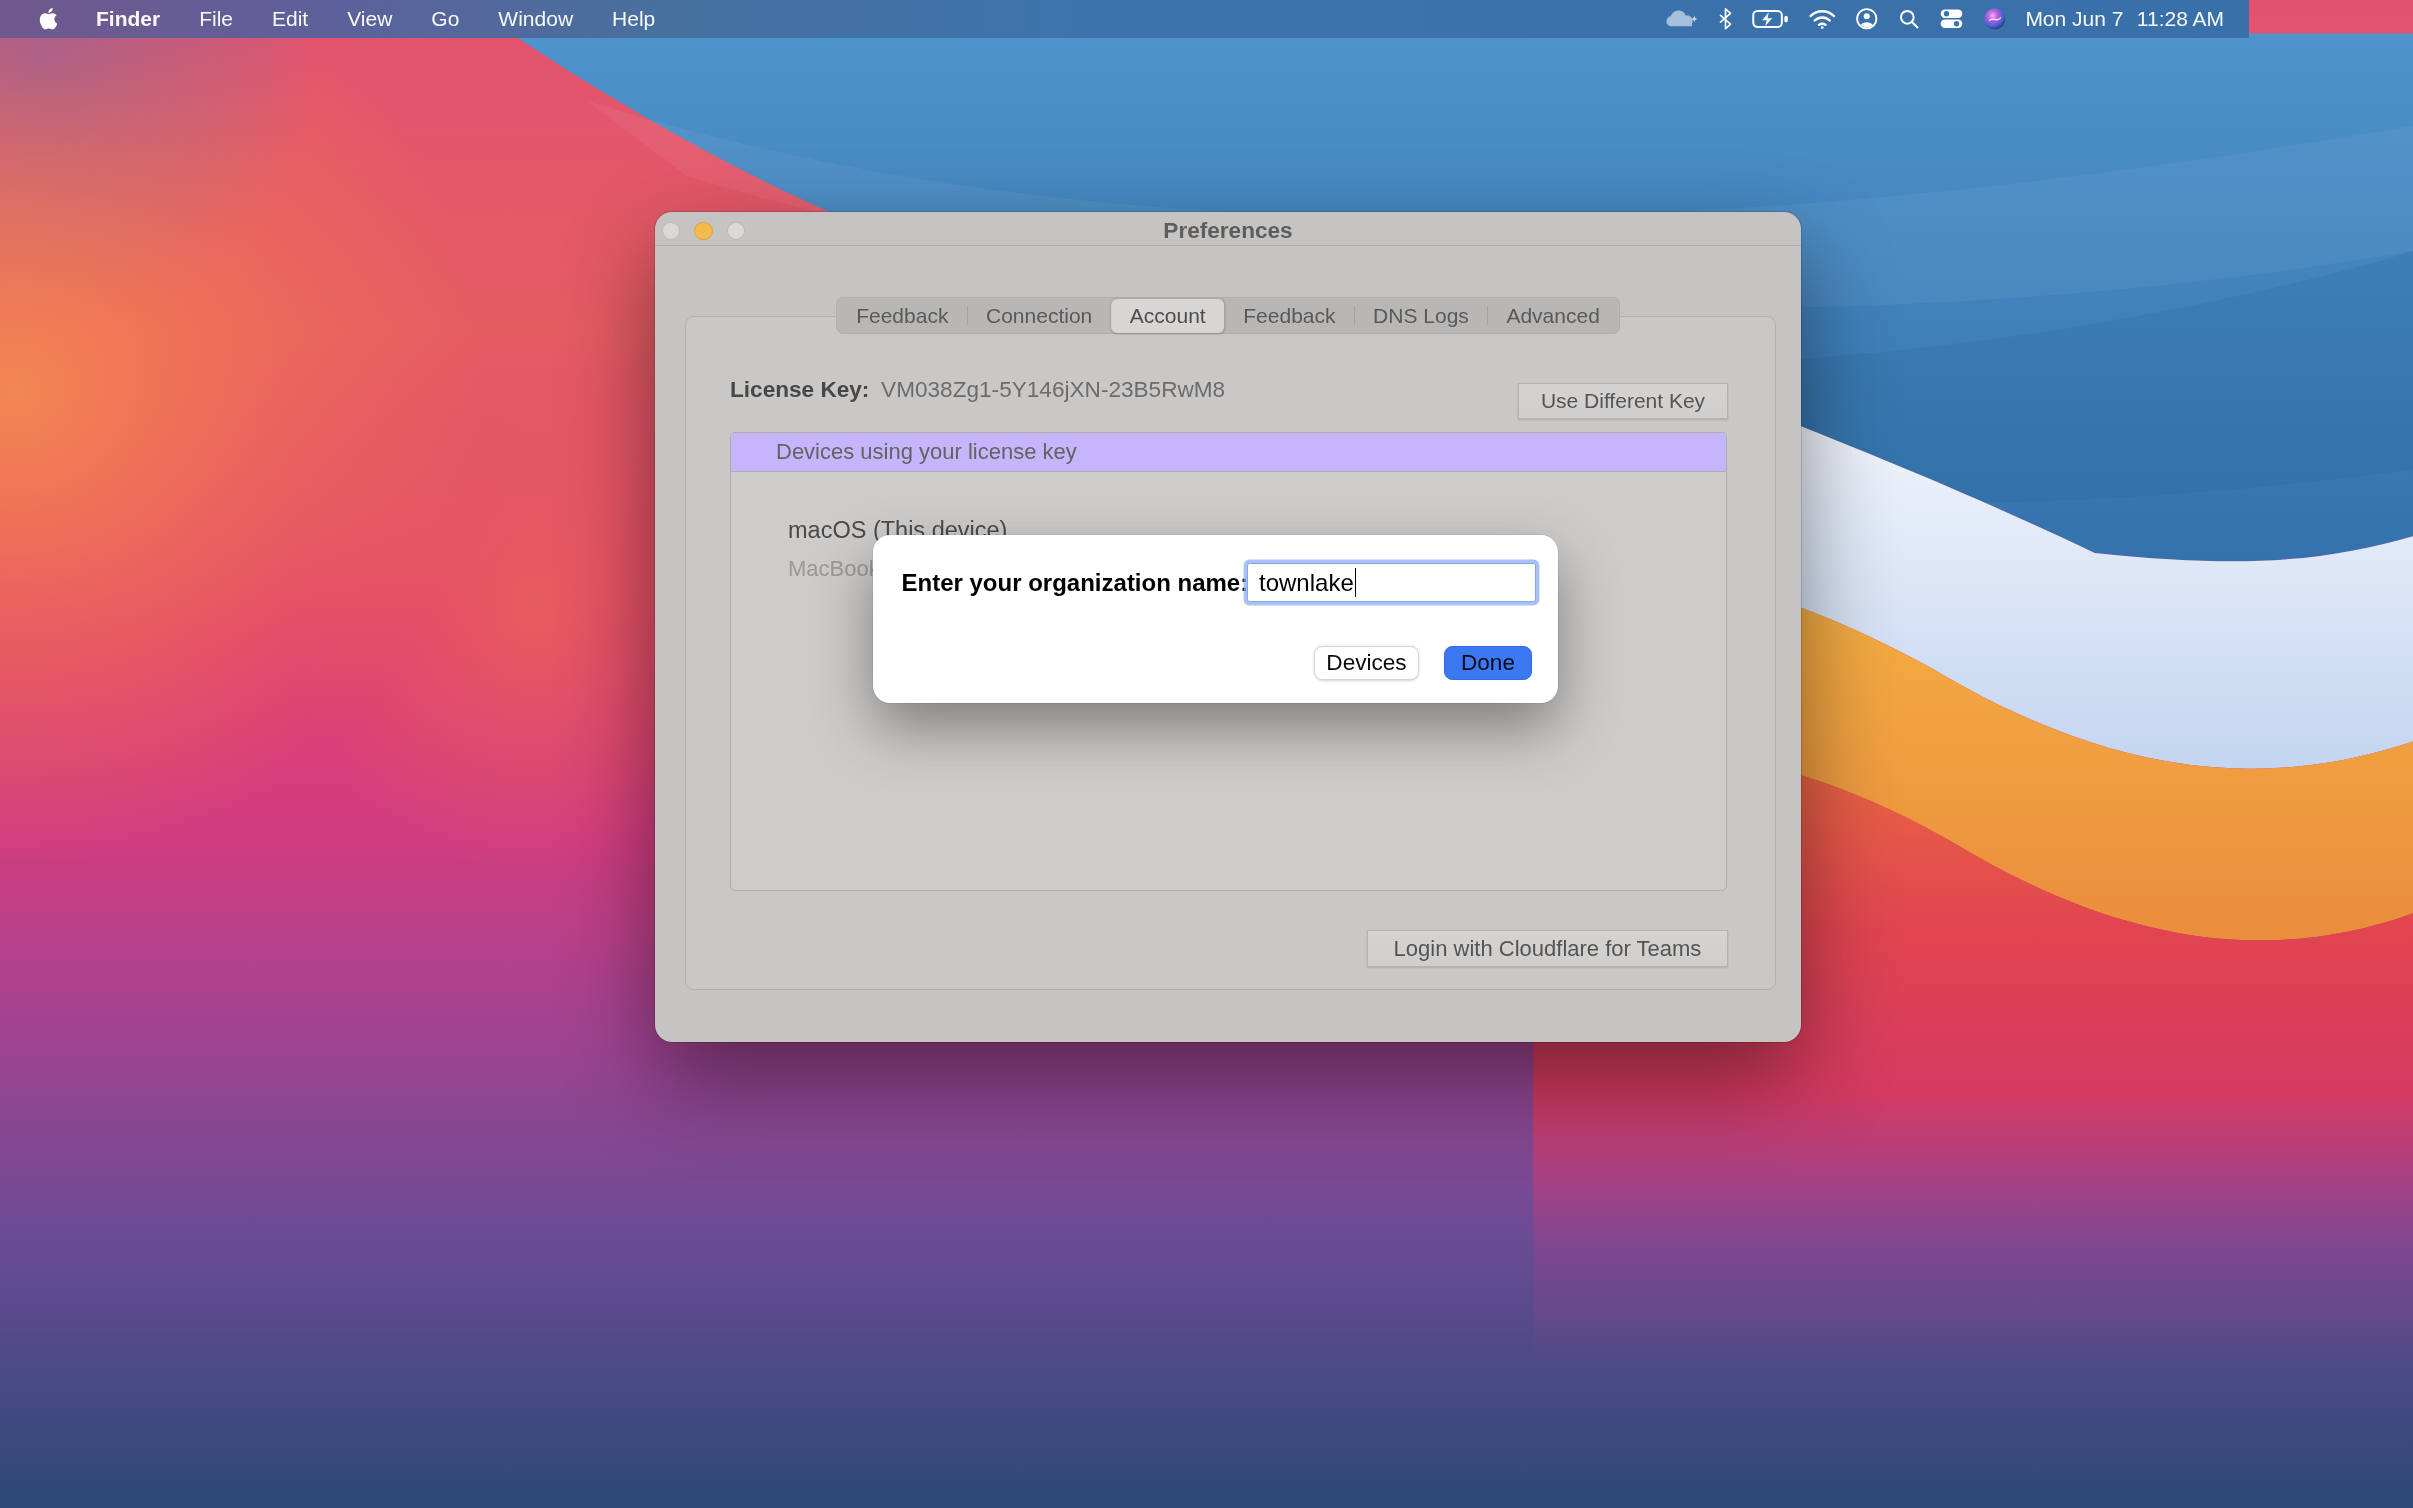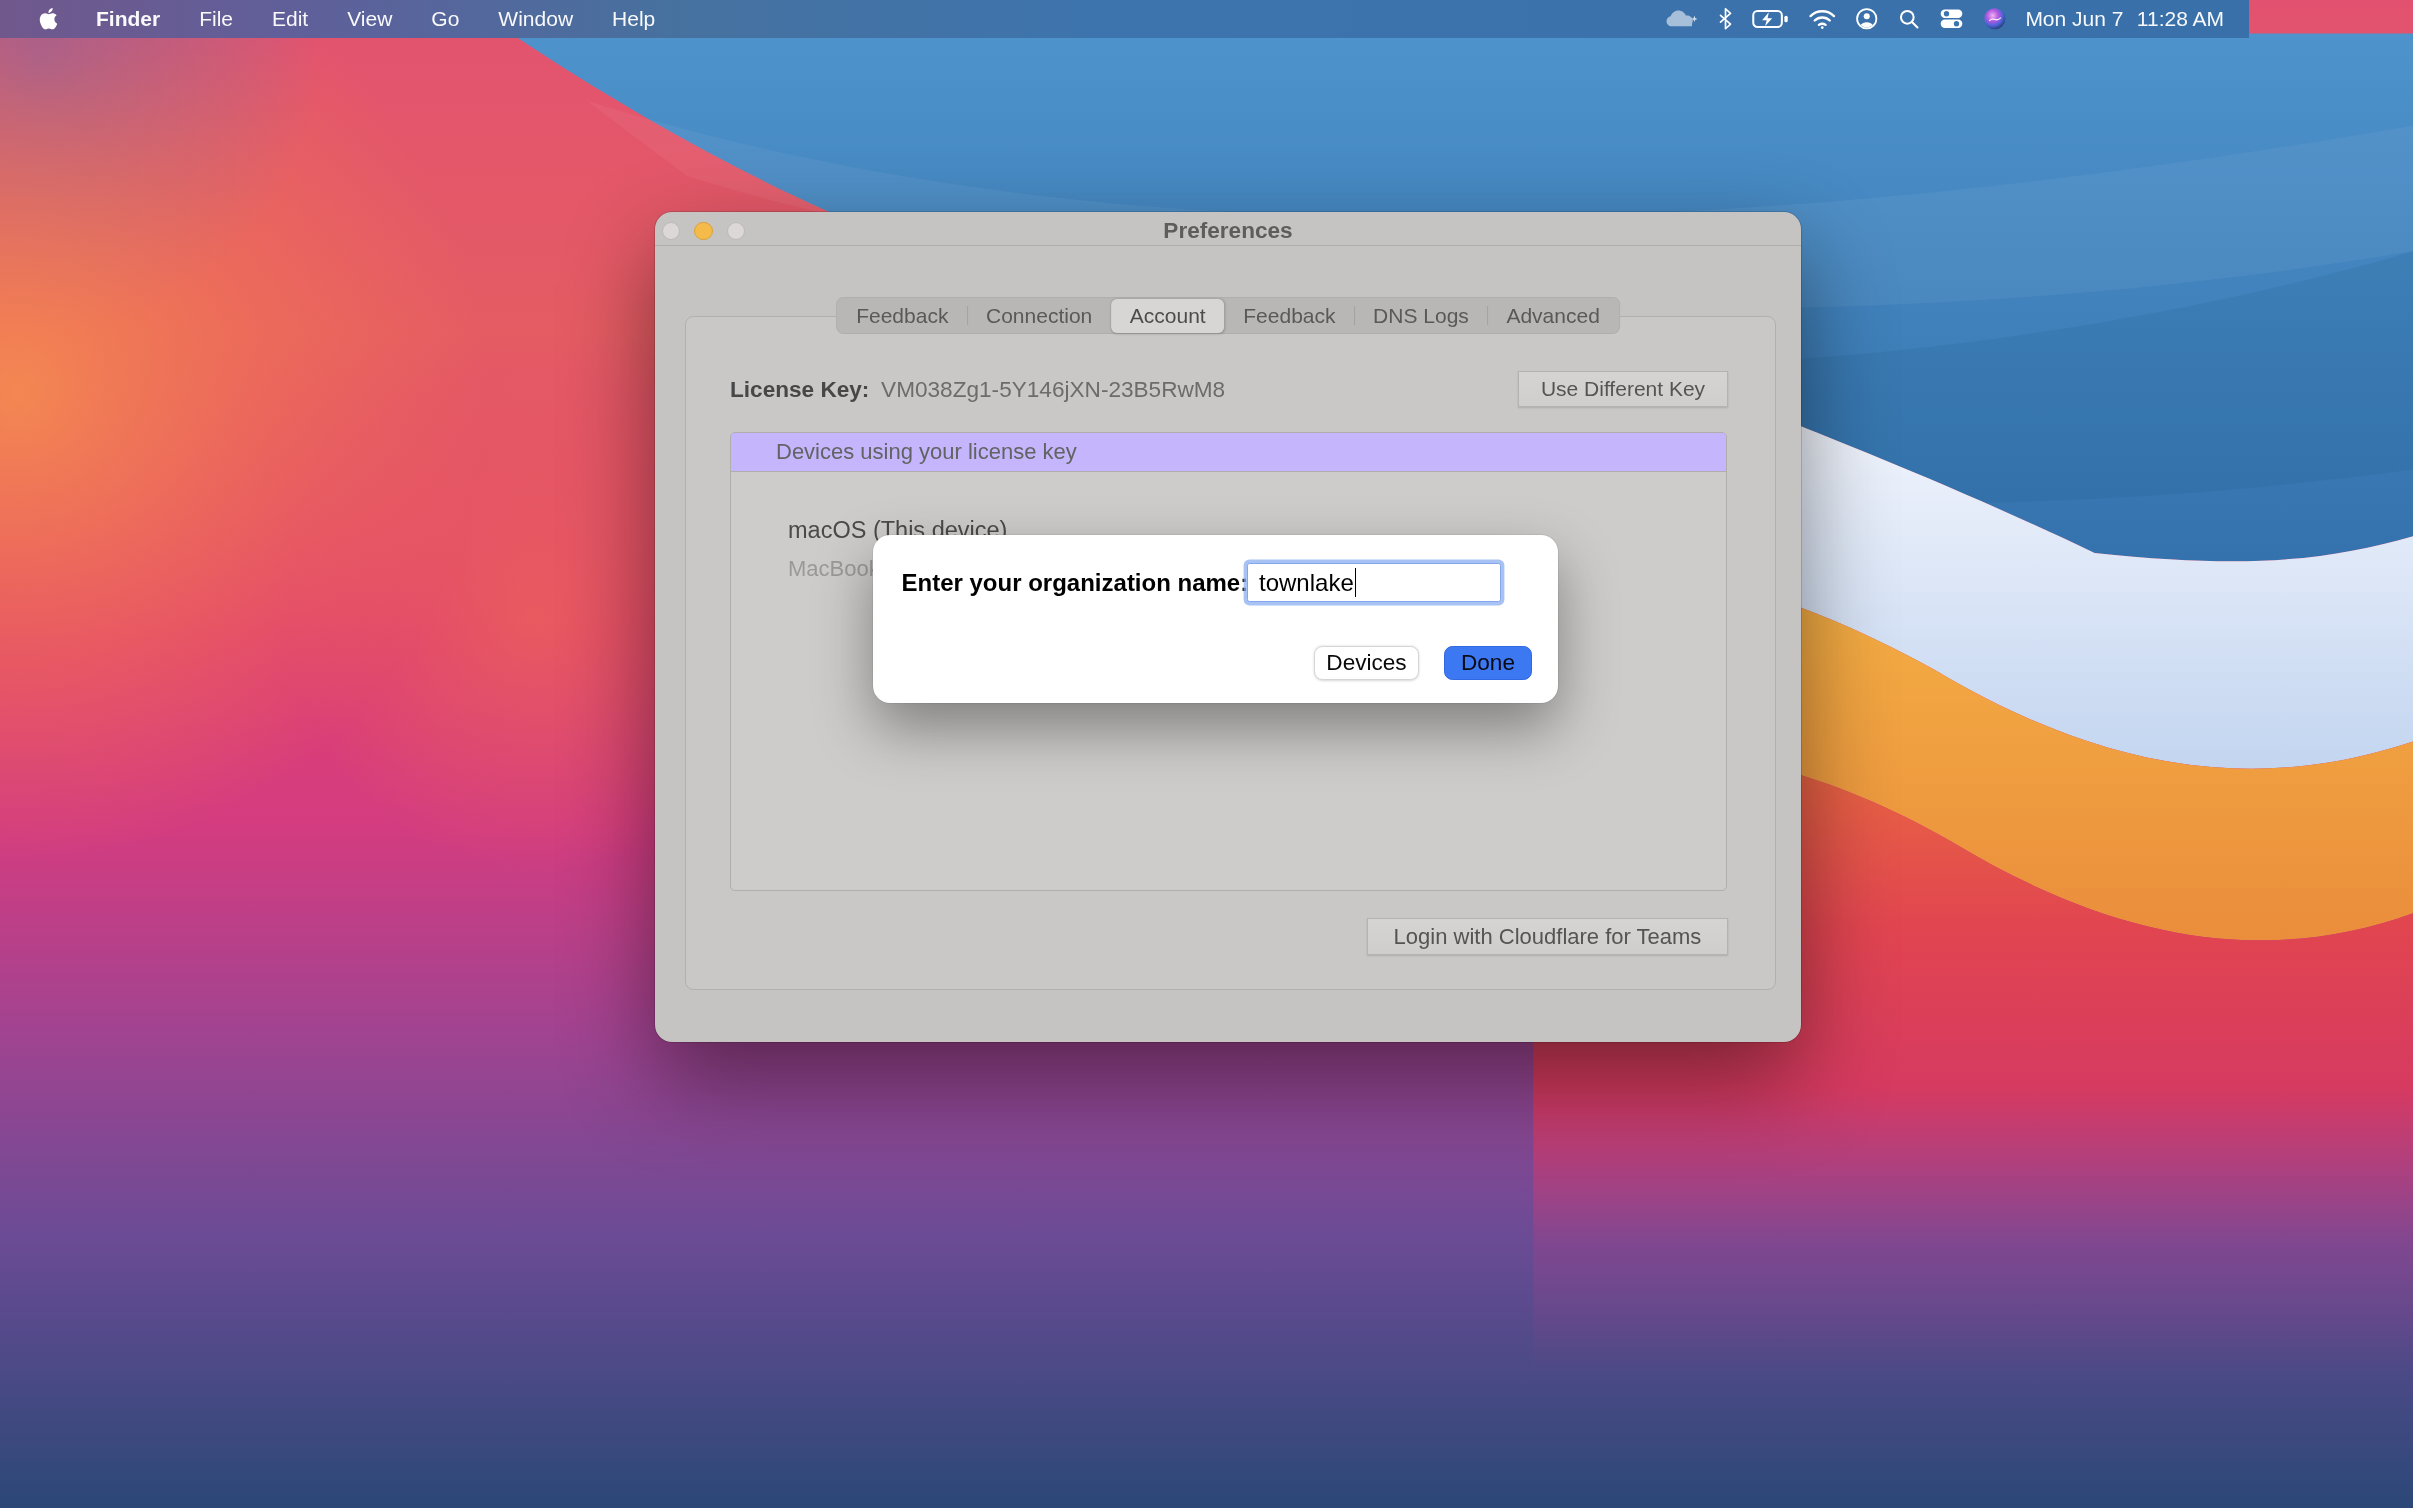--- a/index.html
+++ b/index.html
@@ -71,21 +71,21 @@
     position: absolute; left: 75px; top: 159px; right: 73px; height: 37px;
     display: flex; align-items: center;
   }
   .license-label { font-size: 22.6px; font-weight: 700; color: #474747; }
   .license-value { font-size: 22.6px; color: #6c6c6c; margin-left: 11.7px; }
 
   .mac-button {
     display: flex; align-items: center; justify-content: center;
     background: linear-gradient(#d6d4d3, #d0cecd); border: 0.8px solid #b5b3b2;
     border-radius: 0; color: #545454; font-size: 21px;
-    box-shadow: 0 0.8px 1.7px rgba(0,0,0,0.14); cursor: default; white-space: nowrap;
+    box-shadow: 0 0.8px 1.7px rgba(0,0,0,0.14); cursor: default; white-space: nowrap; margin-top: 12px;
   }
   .use-key-btn { position: absolute; right: 0; top: 0; width: 210px; height: 36px; }
 
   .devices-panel {
     position: absolute; left: 75px; top: 220px; width: 997px; height: 459px;
     border: 0.8px solid #b0aead; border-radius: 5px; background: #cecccb; overflow: hidden;
   }
   .devices-header {
     height: 39px; background: #c4b5fd; border-bottom: 0.8px solid #b0aead;
     display: flex; align-items: center; padding-left: 45px;
@@ -101,21 +101,21 @@
   .dialog {
     position: absolute; left: 873px; top: 535px; width: 685px; height: 168px; z-index: 30;
     background: #ffffff; border-radius: 17px;
     box-shadow: 0 0 0 0.8px rgba(0,0,0,0.07), 0 25px 59px rgba(0,0,0,0.38);
   }
   .dialog-prompt {
     position: absolute; left: 28.5px; top: 34px;
     font-size: 24px; font-weight: 700; color: #000000; white-space: nowrap;
   }
   .org-input {
-    position: absolute; left: 374px; top: 28px; width: 254px; height: 39px;
+    position: absolute; left: 374px; top: 28px; width: 289px; height: 39px;
     background: #ffffff; border: 0.8px solid #84a6ec; border-radius: 2.5px;
     box-shadow: 0 0 0 3.4px rgba(140,173,240,0.75);
     display: flex; align-items: center; padding-left: 11px; cursor: text;
   }
   .org-input-text { font-size: 24px; color: #000; white-space: pre; }
   .caret { display: inline-block; width: 1.7px; height: 28.5px; background: #000; margin-left: 0.8px; }
   .dialog-btn {
     position: absolute; top: 111px; height: 34px; border-radius: 8.4px;
     display: flex; align-items: center; justify-content: center;
     font-size: 22.6px; cursor: default;

